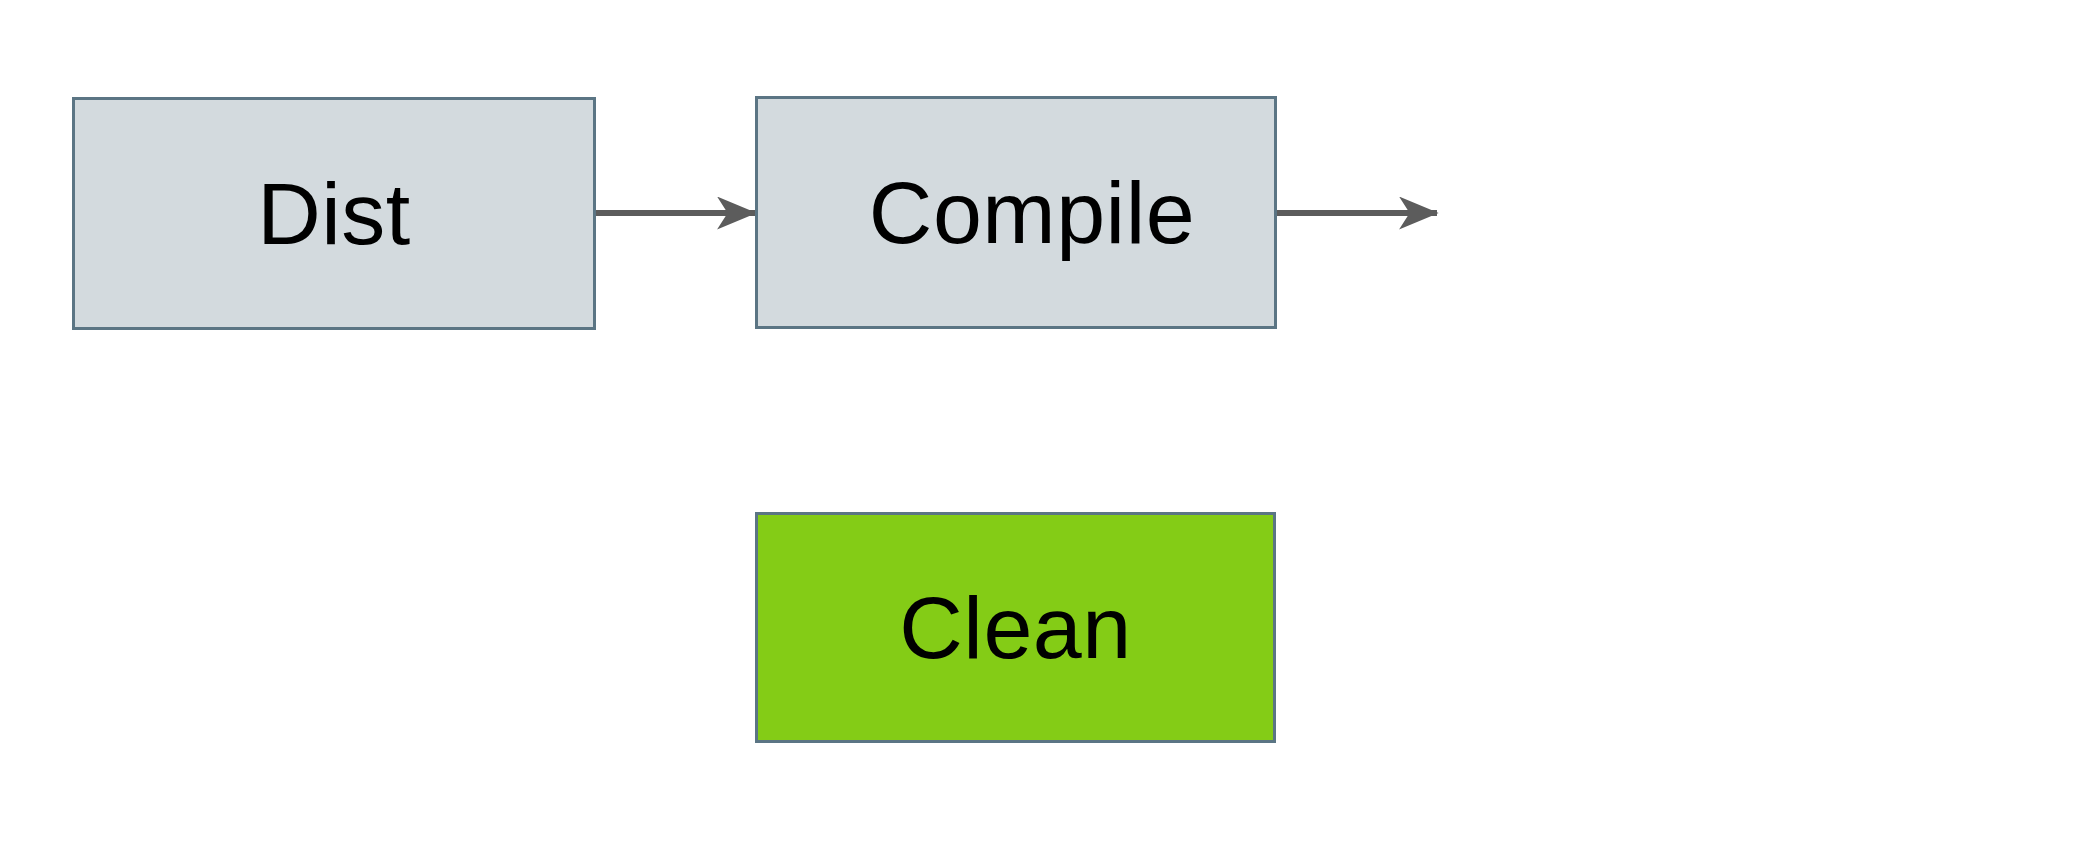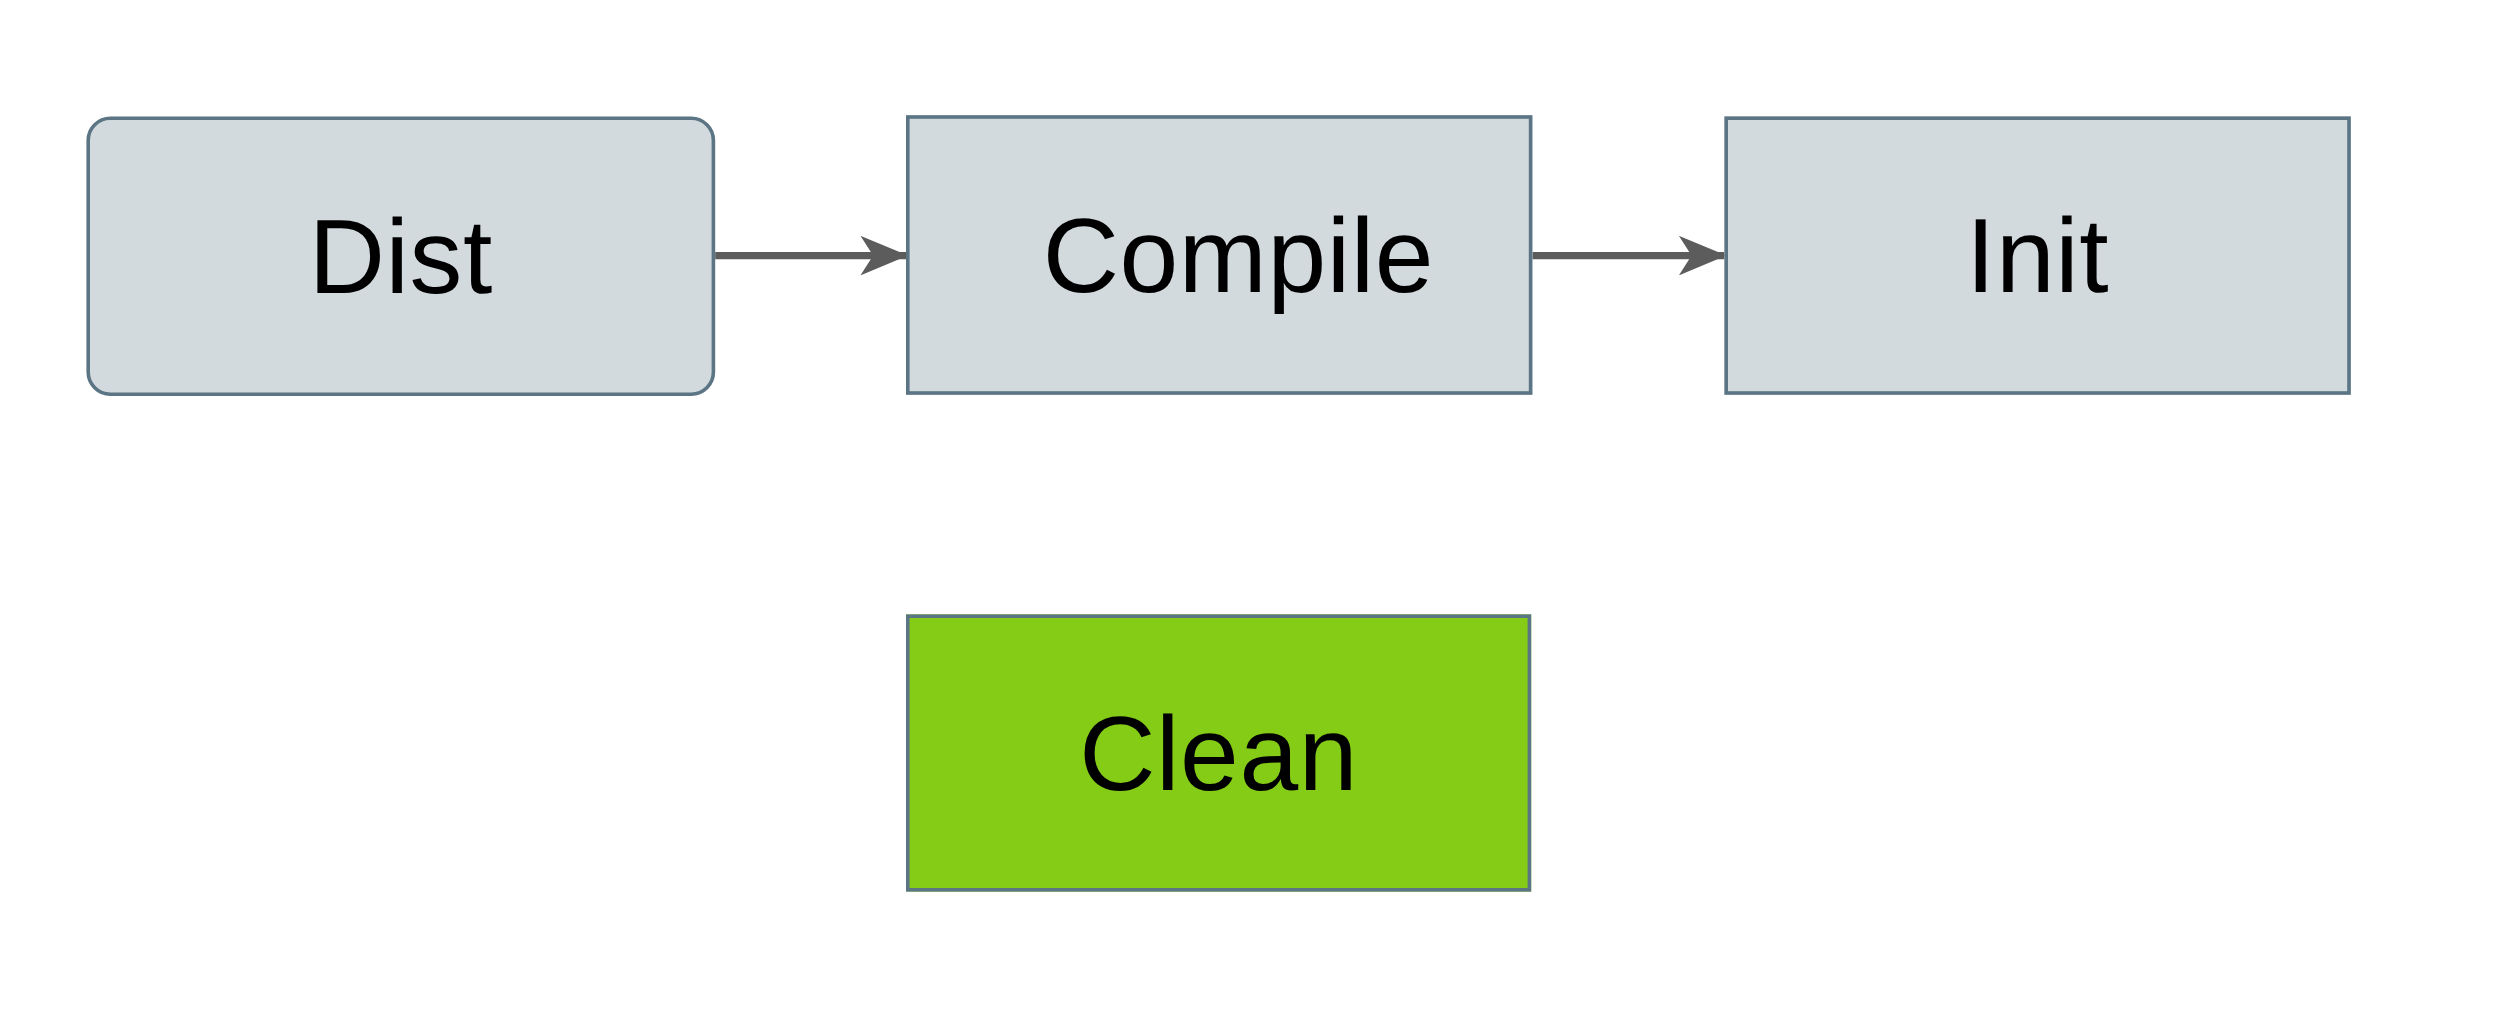--- a/index.html
+++ b/index.html
@@ -51,29 +51,26 @@
       <marker id="arrow-head" viewBox="0 0 12 10" refX="11.5" refY="5" markerWidth="40" markerHeight="33" orient="auto" markerUnits="userSpaceOnUse">
         <path d="M 0 0 L 12 5 L 0 10 L 3.2 5 Z" fill="#5c5c5c"></path>
       </marker>
     </defs>
     <g id="edge-lines">
         <line x1="596" y1="213" x2="755" y2="213" stroke="#5c5c5c" stroke-width="6" marker-end="url(#arrow-head)"></line>
         <line x1="1277" y1="213" x2="1437" y2="213" stroke="#5c5c5c" stroke-width="6" marker-end="url(#arrow-head)"></line>
       </g>
   </svg>
 
-  <div class="node" style="left: 72px; top: 97px; width: 524px; height: 233px; background: rgb(211, 218, 222); border-color: rgb(91, 117, 132); border-width: 3px; border-radius: 20px;">
+  <div class="node" style="left: 72px; top: 97px; width: 524px; height: 233px; background: rgb(211, 218, 222); border-color: rgb(91, 117, 132); border-width: 3px;">
     <span class="node-label" style="color: rgb(0, 0, 0);">Dist</span>
   </div>
 
   <div class="node" style="left: 755px; top: 96px; width: 522px; height: 233px; background: rgb(211, 218, 222); border-color: rgb(91, 117, 132); border-width: 3px; padding-left: 32px;">
     <span class="node-label" style="color: rgb(0, 0, 0);">Compile</span>
   </div>
 
-  <div class="node" style="left: 1437px; top: 97px; width: 522px; height: 232px; background: rgb(211, 218, 222); border-color: rgb(91, 117, 132); border-width: 3px;">
-    <span class="node-label" style="color: rgb(0, 0, 0);">Init</span>
-  </div>
 
   <div class="node" style="left: 755px; top: 512px; width: 521px; height: 231px; background: #84cc16; border-color: rgb(91, 117, 132); border-width: 3px;">
     <span class="node-label" style="color: rgb(0, 0, 0);">Clean</span>
   </div>
 
 </div>
 
 </body></html>

